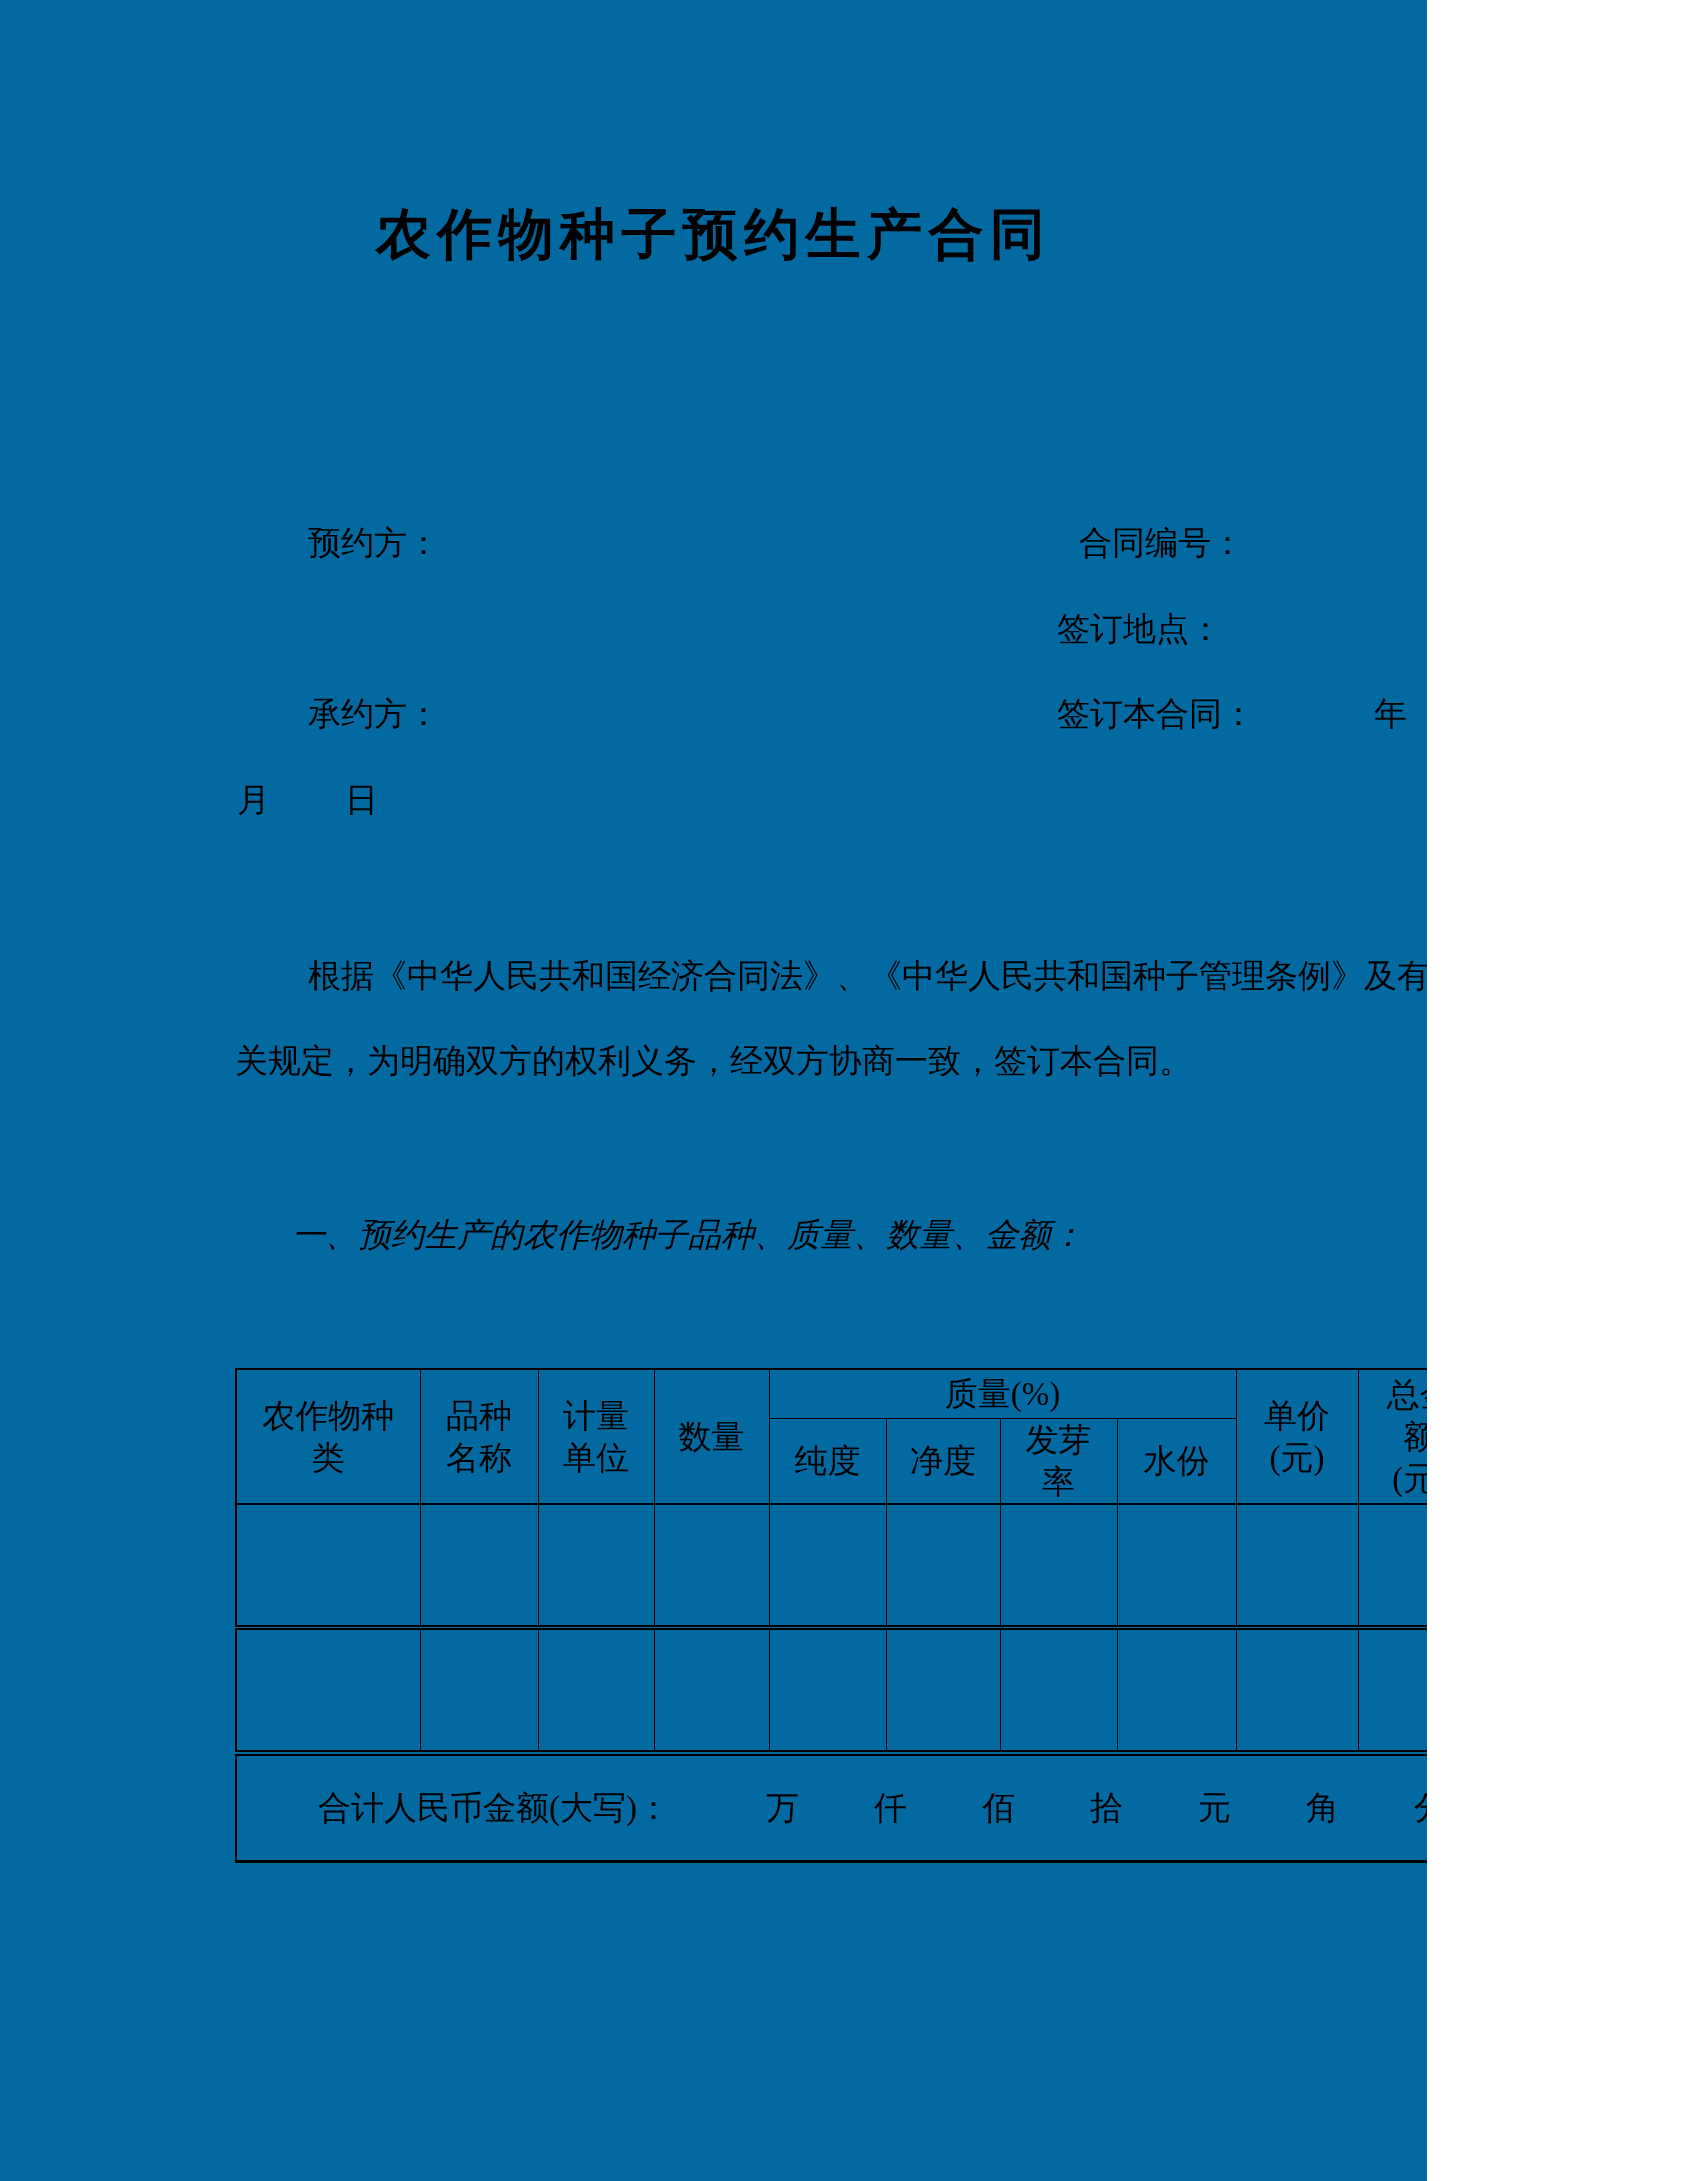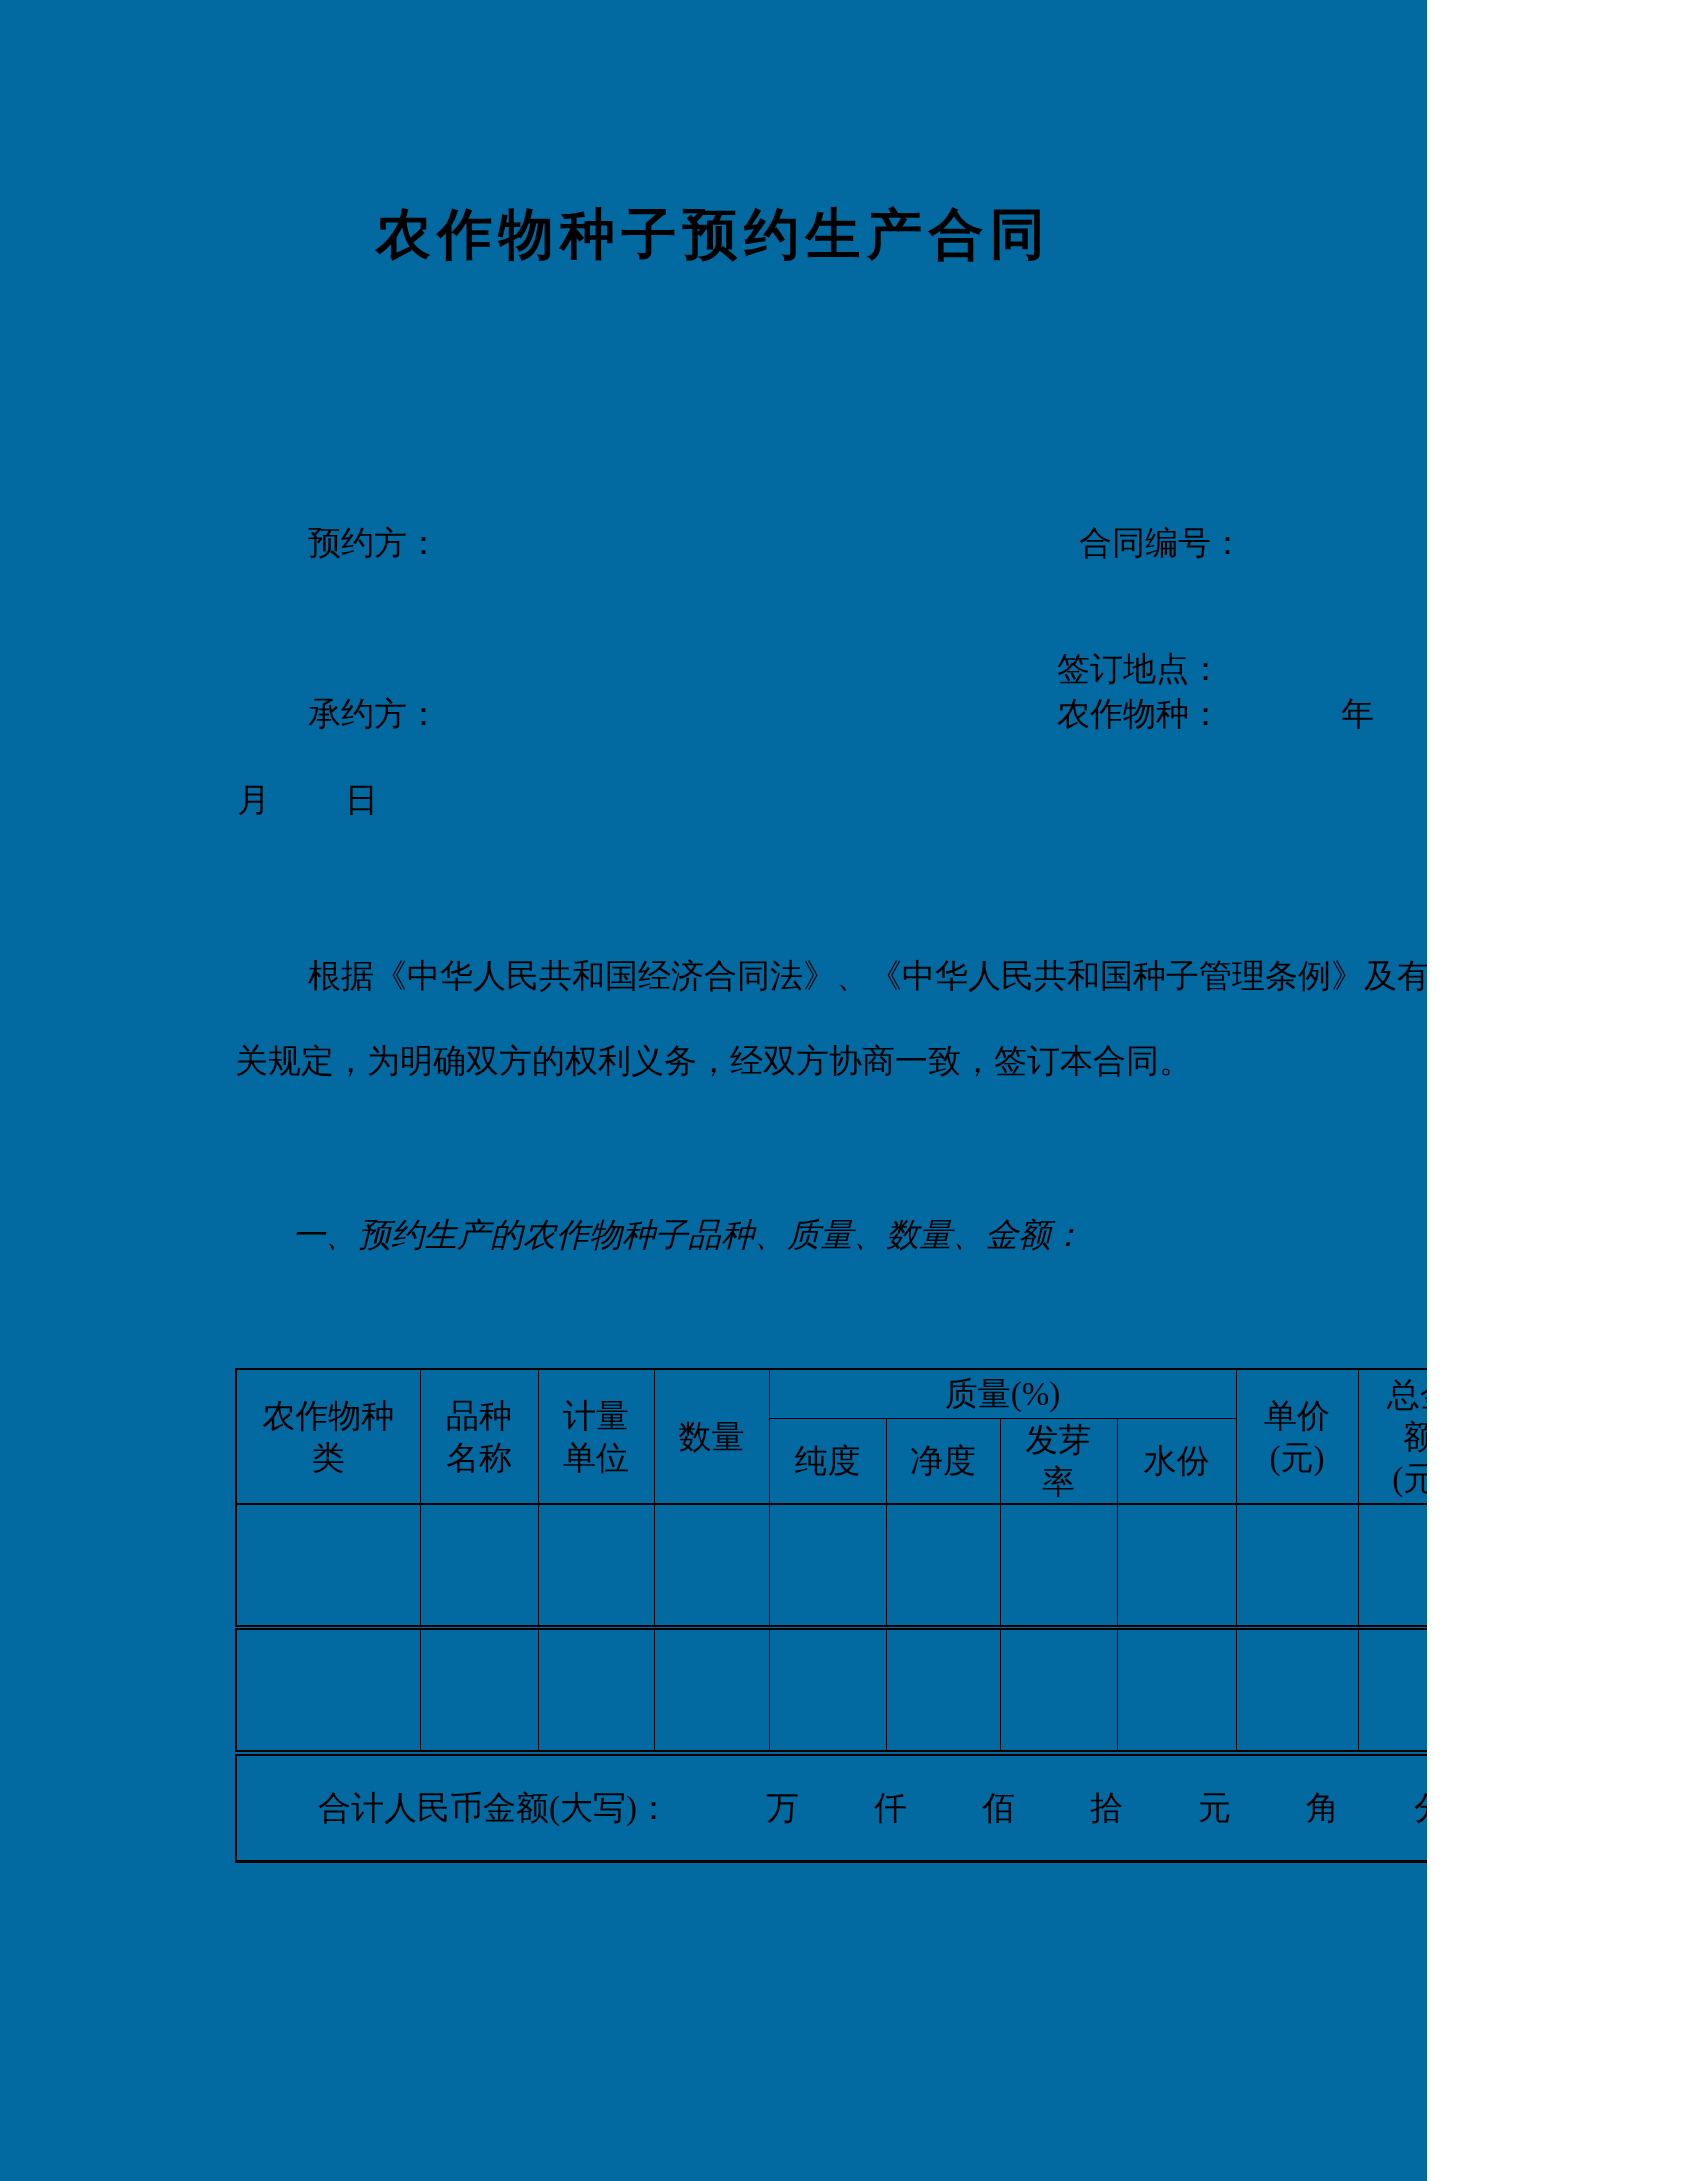--- a/index.html
+++ b/index.html
@@ -26,21 +26,21 @@
     white-space: nowrap;
   }
   .fld {
     position: absolute;
     font-size: 33px;
     line-height: 40px;
     white-space: nowrap;
   }
   .fld-party-a   { left: 308px;  top: 523px; }
   .fld-contract  { left: 1079px; top: 523px; text-align: center; }
-  .fld-place     { left: 1057px; top: 609px; margin-top: 40px; }
+  .fld-place     { left: 1057px; top: 609px; }
   .fld-party-b   { left: 308px;  top: 694px; }
   .fld-time      { left: 1057px; top: 694px; }
   .fld-monthday  { left: 237px;  top: 780px; }
   .gap-year  { display: inline-block; width: 119px; }
   .gap-day   { display: inline-block; width: 75px; }
   .intro-line {
     position: absolute;
     font-size: 33px;
     line-height: 42px;
     white-space: nowrap;
@@ -102,21 +102,21 @@
 
 <div class="page">
 
   <div class="doc-title">农作物种子预约生产合同</div>
 
   <div class="fld fld-party-a">预约方：</div>
   <div class="fld fld-contract">合同编号：</div>
   <div class="fld fld-place">签订地点：</div>
   <div class="fld fld-party-b">承约方：</div>
 
-  <div class="fld fld-time"><span>农作物种：</span><span class="gap-year"></span><span>年</span></div>
+  <div class="fld fld-time"><span>签订本合同：</span><span class="gap-year"></span><span>年</span></div>
 
   <div class="fld fld-monthday"><span>月</span><span class="gap-day"></span><span>日</span></div>
 
   <div class="intro-line intro-2">关规定，为明确双方的权利义务，经双方协商一致，签订本合同。</div>
   <div class="intro-line intro-1">根据《中华人民共和国经济合同法》、《中华人民共和国种子管理条例》及有</div>
 
   <div class="section-heading">一、预约生产的农作物种子品种、质量、数量、金额：</div>
 
   <table class="seed-table">
     <colgroup>

